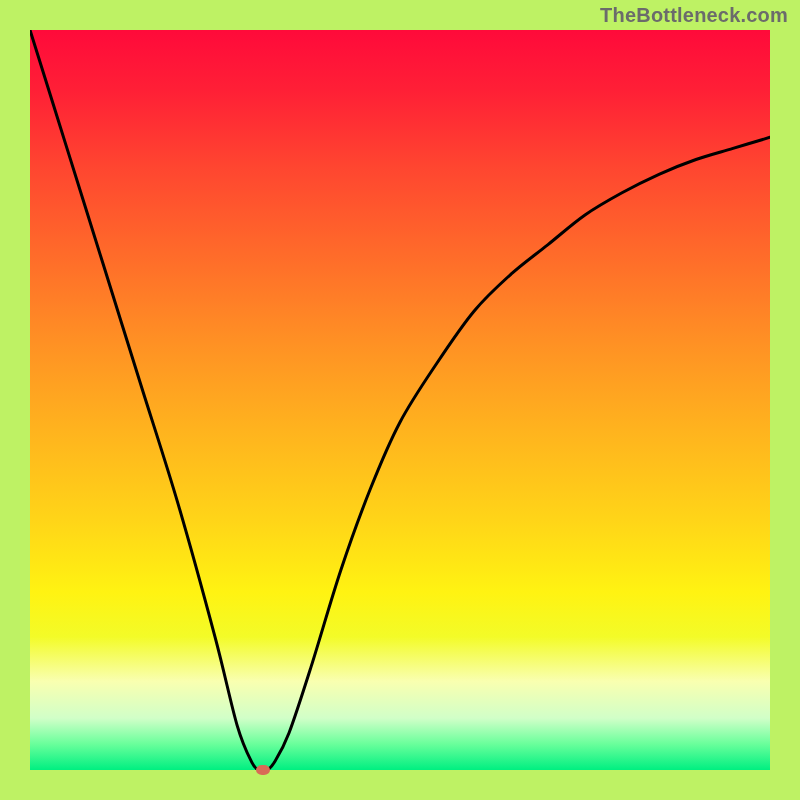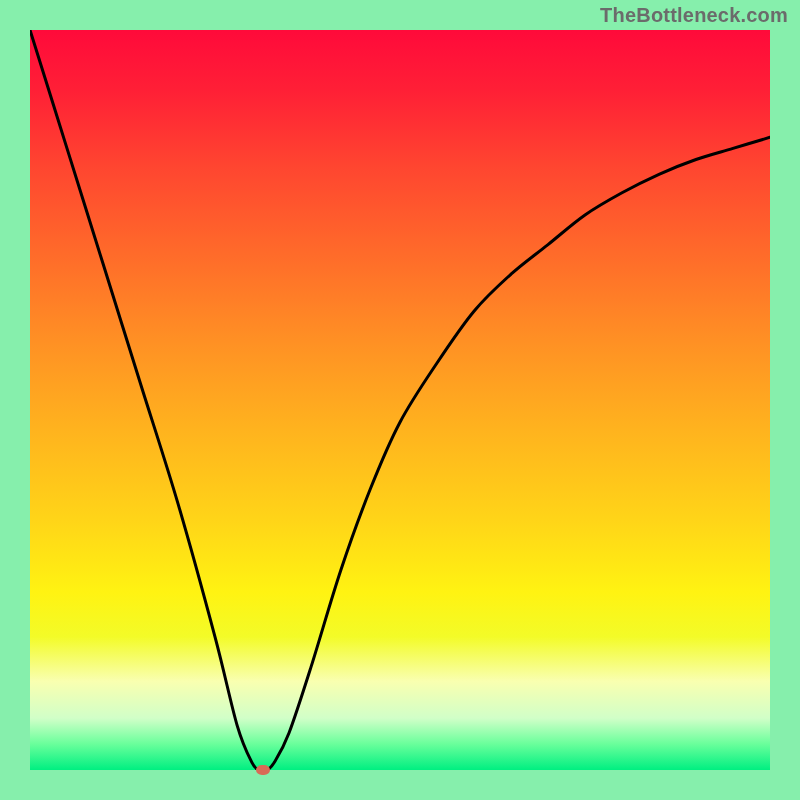--- a/index.html
+++ b/index.html
@@ -1,21 +1,21 @@
 <!DOCTYPE html>
 <html><head>
 <meta charset="utf-8">
 <style>
   * { margin: 0; padding: 0; box-sizing: border-box; }
   html, body { width: 800px; height: 800px; overflow: hidden; background: #000; }
   .frame {
     position: relative;
     width: 800px;
     height: 800px;
-    background: #86efac;
+    background: #bef264;
   }
   .plot-area {
     position: absolute;
     left: 30px;
     top: 30px;
     width: 740px;
     height: 740px;
     background: linear-gradient(to bottom,
       #ff0a3a 0%,
       #ff1f36 8%,

